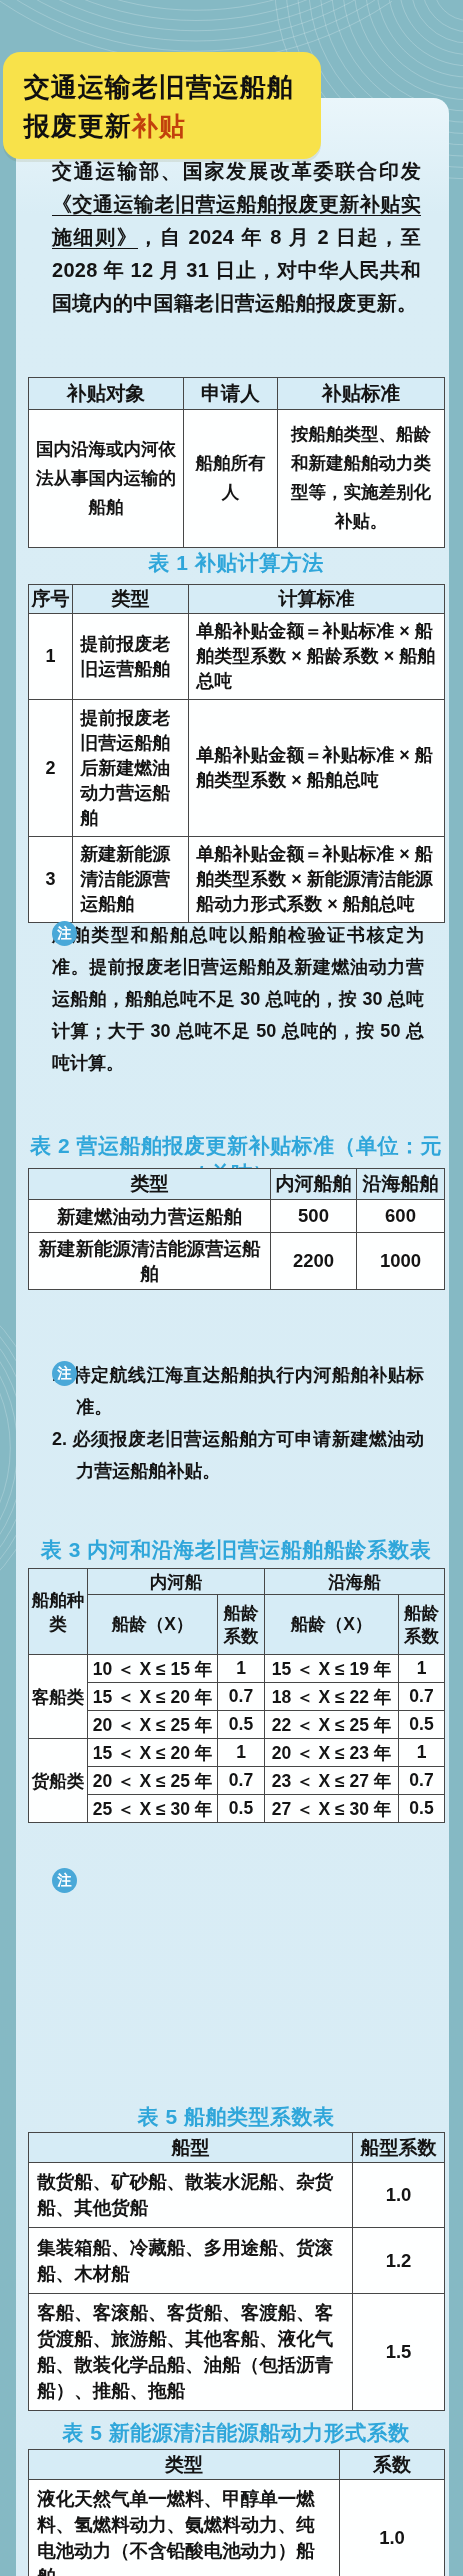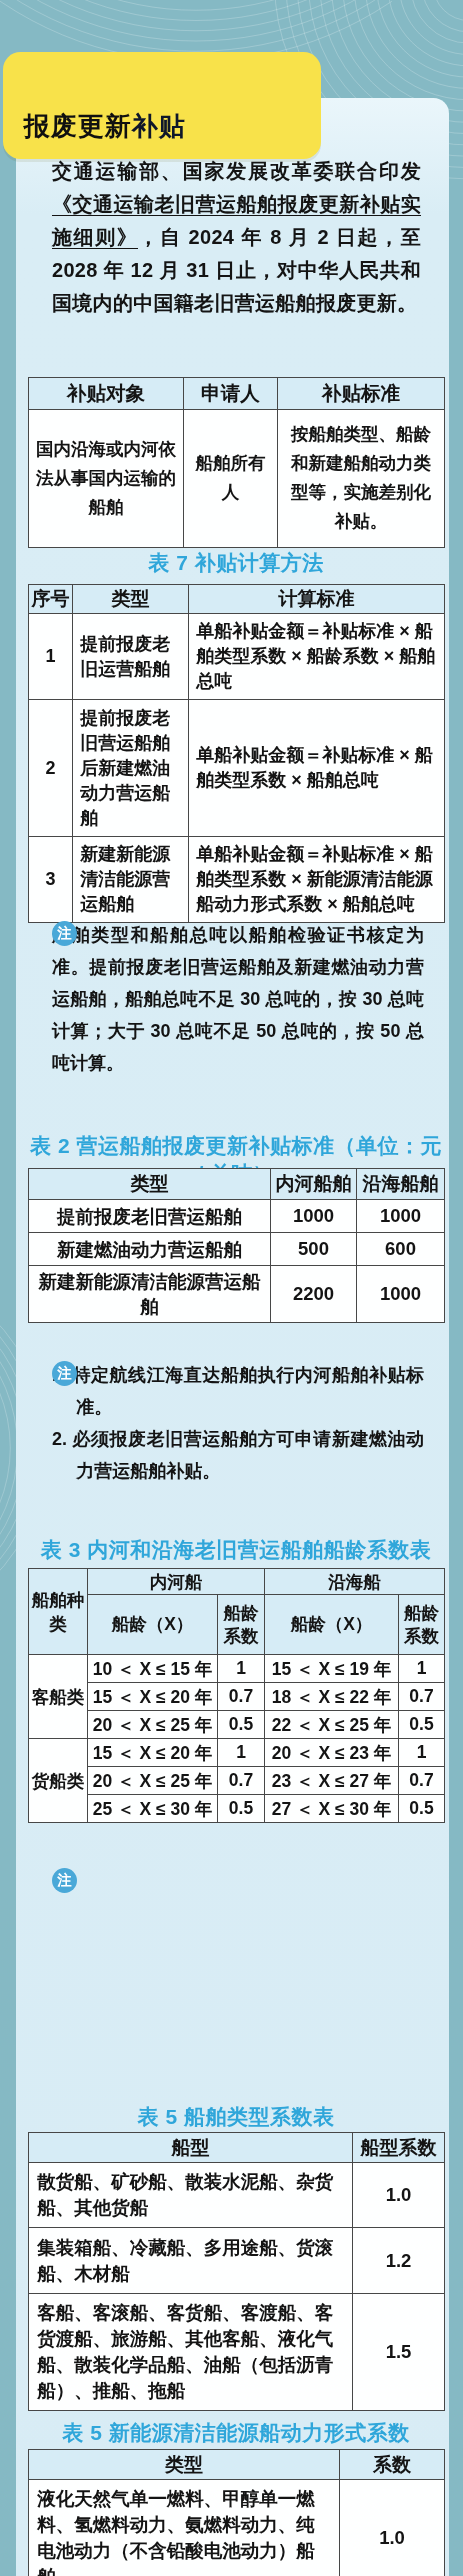--- a/index.html
+++ b/index.html
@@ -22,21 +22,21 @@
     position:absolute; top:52px; left:3.1px; width:318px;
     background:#f8e24a;
     border-radius:17.5px;
     padding:15.5px 19.6px 13.4px 20.6px;
     box-shadow:0 3.1px 0 rgba(90,85,10,.10);
   }
   .title-box h1 {
     font-size:26px; line-height:39px; font-weight:900;
     letter-spacing:1px; color:#101010;
   }
-  .title-hl { color:#0f172a; }
+  .title-hl { color:#c2410c; }
 
   
   .card {
     position:absolute; top:98px; left:15.5px; width:433px; height:2887px;
     background:linear-gradient(180deg,#eaf6fb 0%,#d9edf5 4%,#d8ecf5 90%,#cfe6f0 100%);
     border-radius:15.5px;
     box-shadow:0 3.6px 0 rgba(54,92,103,.55);
   }
 
   
@@ -130,21 +130,21 @@
       <circle cx="-270" cy="380" r="318"></circle>
     <circle cx="-270" cy="380" r="332"></circle>
       <circle cx="-270" cy="380" r="346"></circle>
       <circle cx="-270" cy="380" r="360"></circle>
   </g>
 </svg>
 
 <div class="card"></div>
 
 <div class="title-box">
-  <h1><br>
+  <h1><span>交通运输老旧营运船舶</span><br>
   <span>报废更新</span><span class="title-hl">补贴</span></h1>
 </div>
 
 <div class="intro">
   <span>交通运输部、国家发展改革委联合印发</span><span class="doc-title">《交通运输老旧营运船舶报废更新补贴实施细则》</span><span>，自 2024 年 8 月 2 日起，至 2028 年 12 月 31 日止，对中华人民共和国境内的中国籍老旧营运船舶报废更新。</span>
 </div>
 
 <table class="tbl t0" style="top:377px;">
   <colgroup>
       <col style="width:155px">
@@ -158,21 +158,21 @@
     <th>补贴标准</th>
   </tr>
   <tr>
     <td>国内沿海或内河依法从事国内运输的船舶</td>
     <td>船舶所有人</td>
     <td>按船舶类型、船龄和新建船舶动力类型等，实施差别化补贴。</td>
   </tr>
 </tbody>
   </table>
 
-<div class="caption" style="top:549px;">表 7 补贴计算方法</div>
+<div class="caption" style="top:549px;">表 1 补贴计算方法</div>
 <table class="tbl t1" style="top:584px;">
   <colgroup>
       <col style="width:44px">
       <col style="width:116px">
       <col style="width:256px">
     </colgroup>
   <tbody>
       <tr>
     <th>序号</th>
     <th>类型</th>
@@ -206,25 +206,20 @@
   <colgroup>
       <col style="width:242px">
       <col style="width:86px">
       <col style="width:88px">
     </colgroup>
   <tbody>
       <tr>
     <th>类型</th>
     <th>内河船舶</th>
     <th>沿海船舶</th>
-  </tr>
-  <tr>
-    <td>提前报废老旧营运船舶</td>
-    <td>1000</td>
-    <td>1000</td>
   </tr>
   <tr>
     <td>新建燃油动力营运船舶</td>
     <td>500</td>
     <td>600</td>
   </tr>
   <tr>
     <td>新建新能源清洁能源营运船舶</td>
     <td>2200</td>
     <td>1000</td>

